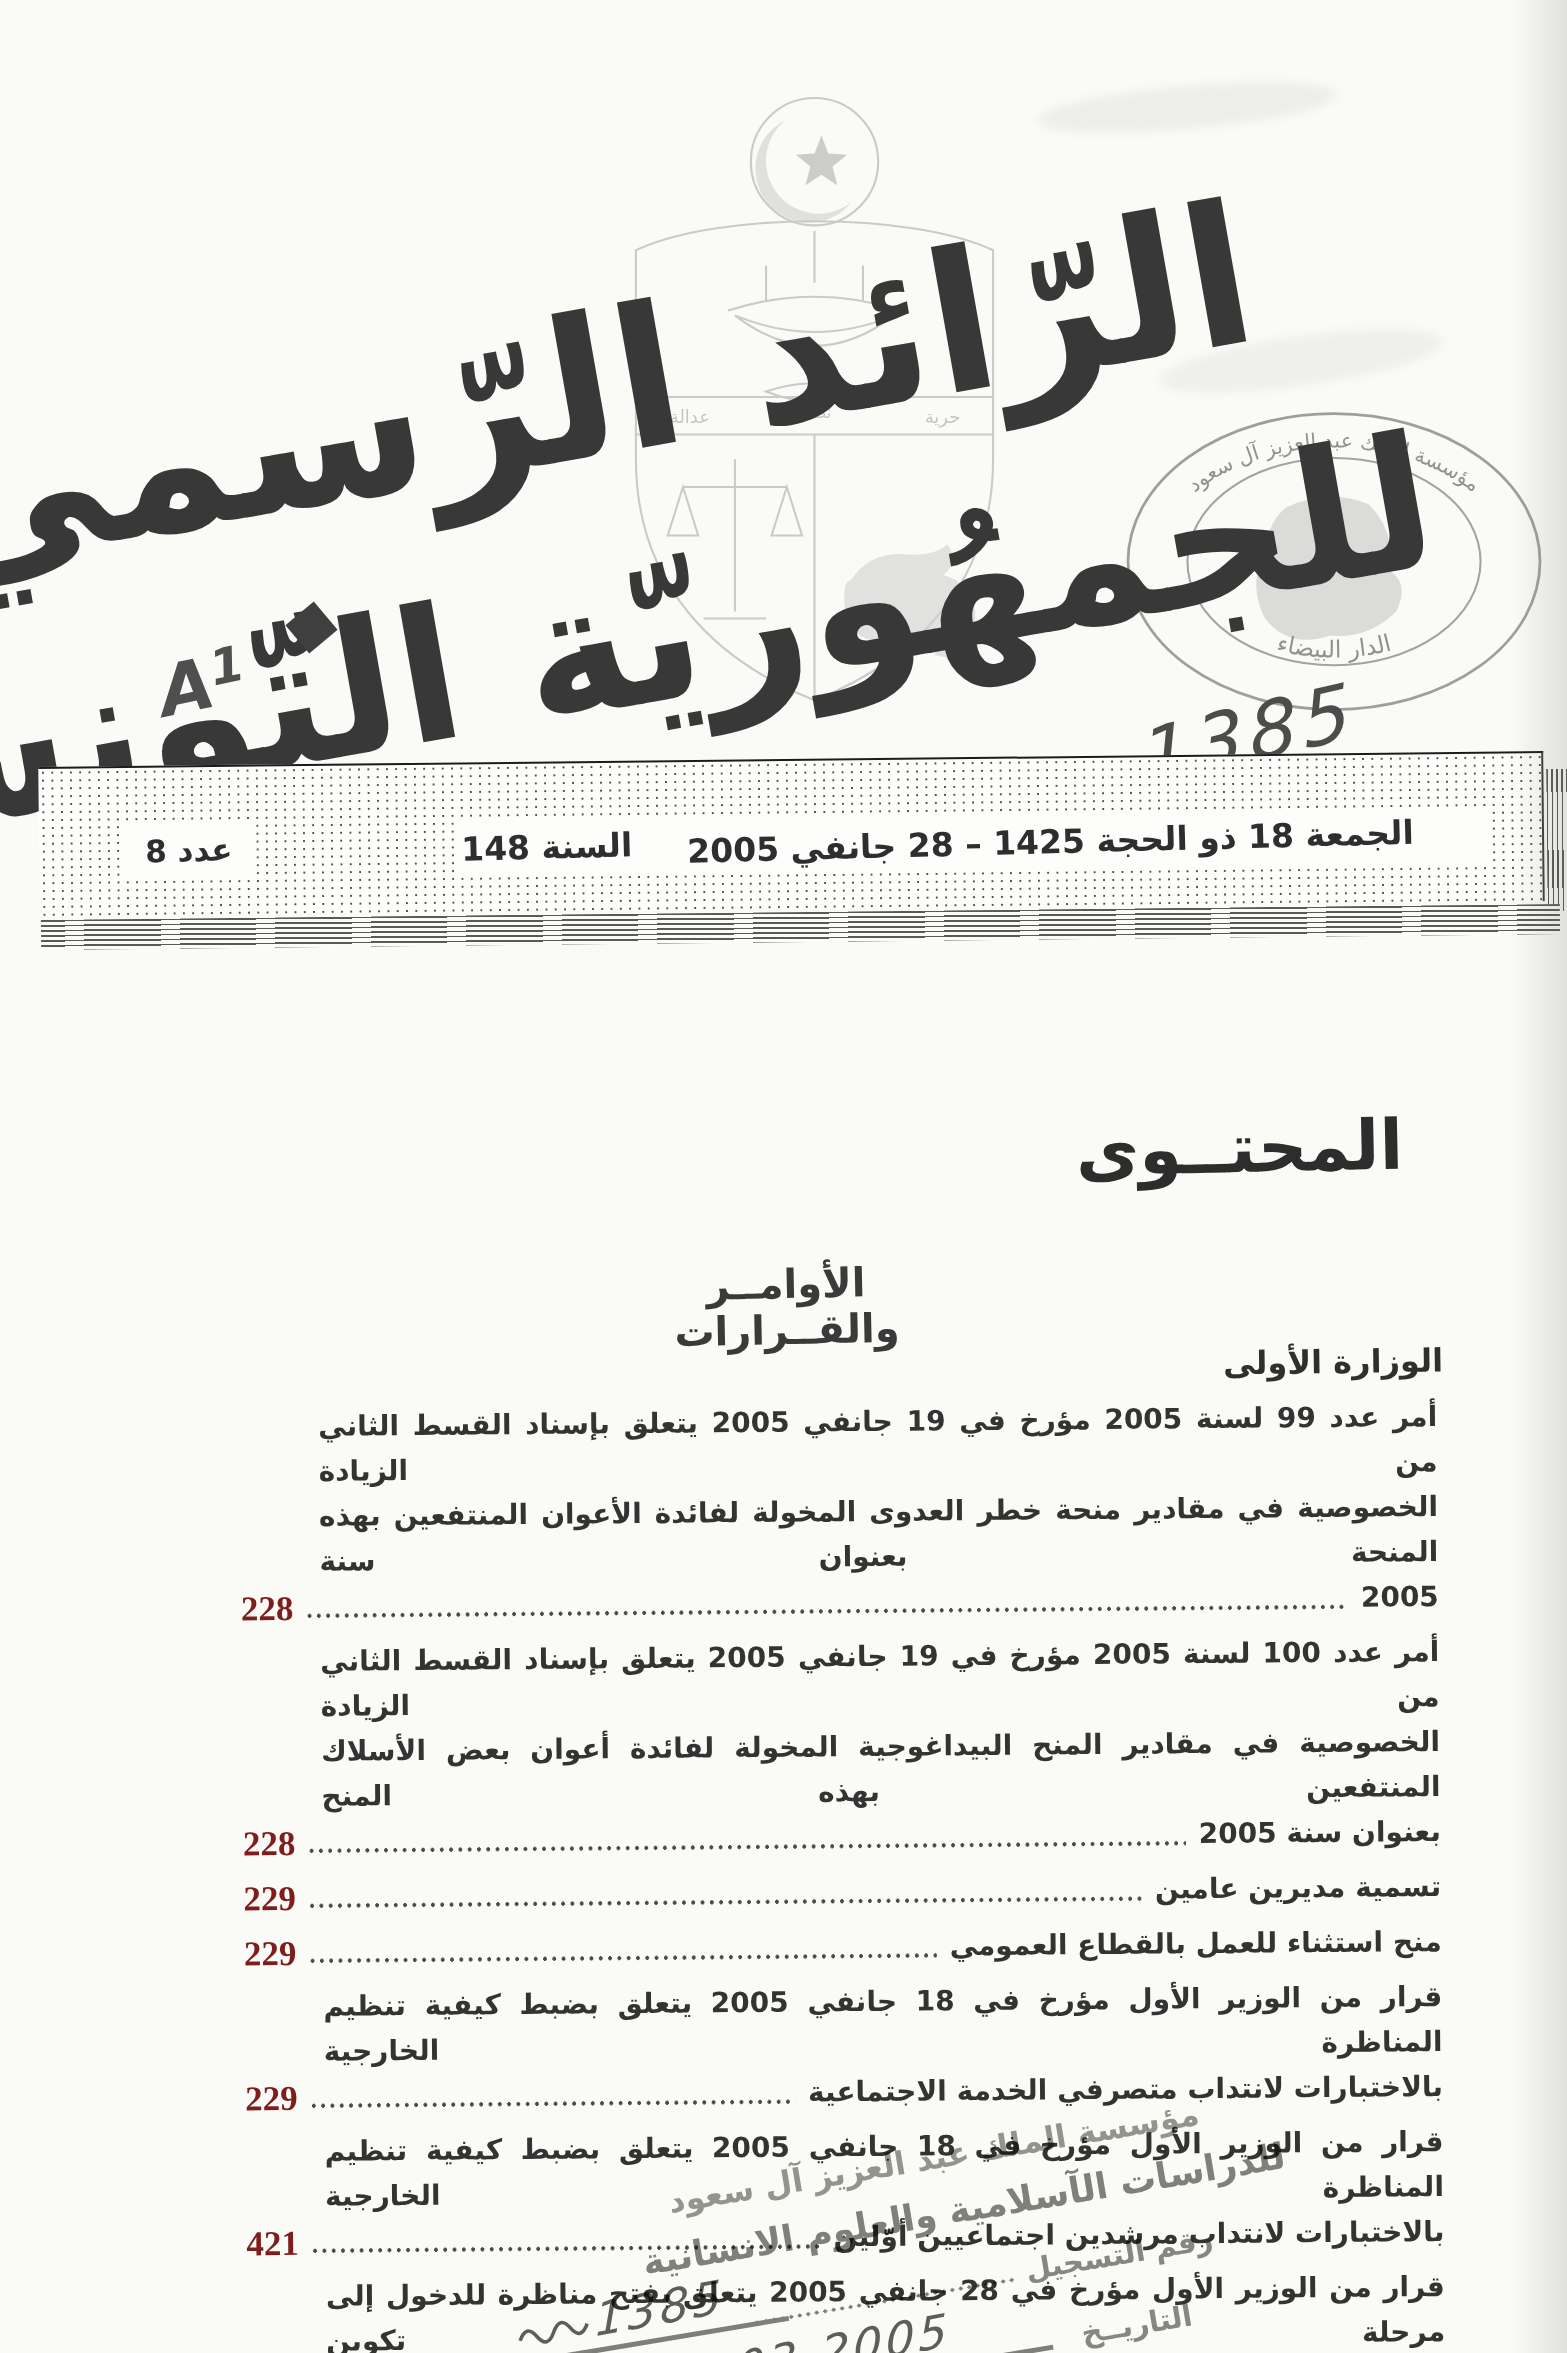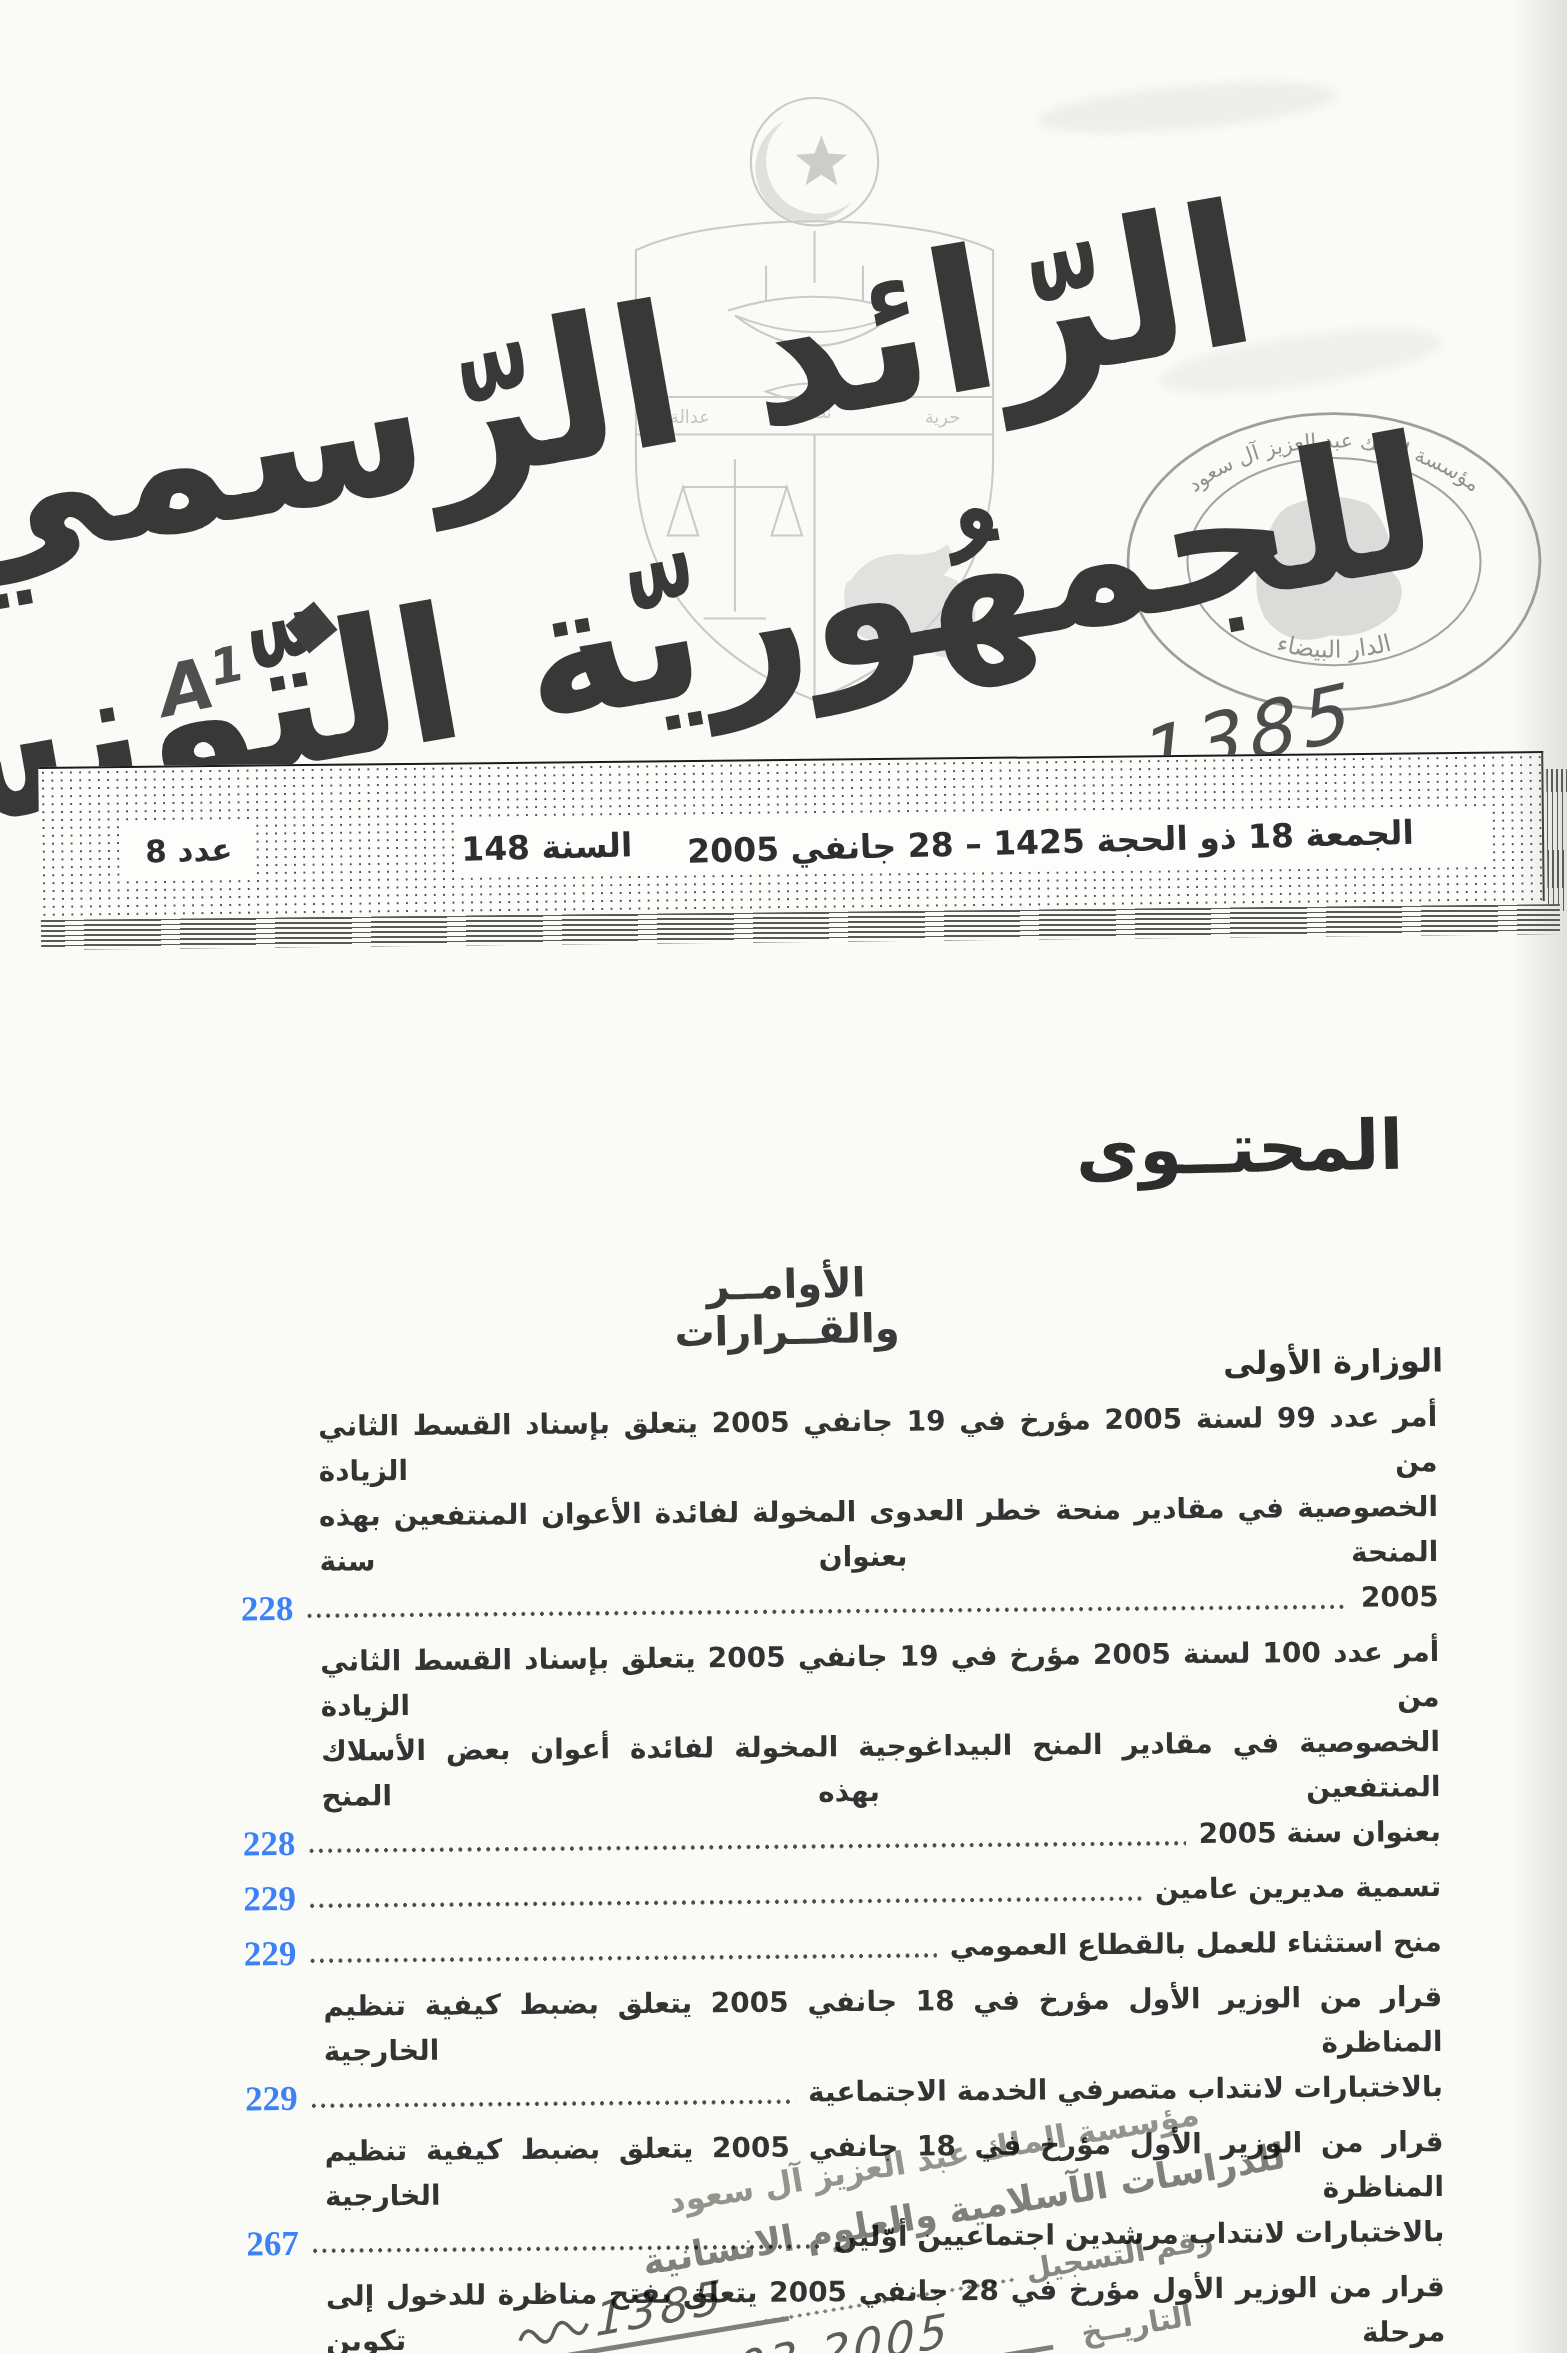--- a/index.html
+++ b/index.html
@@ -95,21 +95,21 @@
   }
   .toc-last{display:flex;direction:rtl;align-items:flex-end;line-height:45px;}
   .toc-tail{font-size:28px;font-weight:bold;color:#333;white-space:nowrap;}
   .toc-dots{
     flex:1;height:5.7px;margin:0 13px 10px 11.4px;
     background-image:radial-gradient(circle,#4a4a4a 1.7px,transparent 2.1px);
     background-size:9.3px 5.7px;background-repeat:repeat-x;background-position:left bottom;
   }
   .toc-page{
     font-family:"Liberation Serif",serif;font-size:35px;font-weight:bold;
-    color:#3b82f6;white-space:nowrap;line-height:40px;
+    color:#7f1d1d;white-space:nowrap;line-height:40px;
   }
   
   #reg-stamp{
     position:absolute;left:443px;top:2077px;width:858px;direction:rtl;
     transform:rotate(-9.5deg);transform-origin:100% 0;
     color:#8f8f8f;mix-blend-mode:multiply;
   }
   #reg-org1{font-size:32px;font-weight:bold;color:#979792;margin-left:0;margin-right:107px;letter-spacing:1.4px;white-space:nowrap;}
   #reg-org2{font-size:36px;font-weight:bold;color:#83837f;margin-top:15.7px;margin-right:29px;letter-spacing:0.7px;white-space:nowrap;}
   .reg-row{display:flex;direction:rtl;align-items:flex-end;margin-top:24px;}
@@ -240,21 +240,21 @@
       <span class="toc-dots" data-name="dotted-leader"></span>
       <span class="toc-page" data-name="page-number">229</span>
     </div>
   </div>
 
   <div class="toc-entry" data-name="toc-entry-senior-social-counselors">
     <div class="toc-line" data-name="toc-entry-text">قرار من الوزير الأول مؤرخ في 18 جانفي 2005 يتعلق بضبط كيفية تنظيم المناظرة الخارجية</div>
     <div class="toc-last">
       <span class="toc-tail" data-name="toc-entry-text">بالاختبارات لانتداب مرشدين اجتماعيين أوّلين</span>
       <span class="toc-dots" data-name="dotted-leader"></span>
-      <span class="toc-page" data-name="page-number">267</span>
+      <span class="toc-page" data-name="page-number">421</span>
     </div>
   </div>
 
   <div class="toc-entry" data-name="toc-entry-middle-cadres-a2">
     <div class="toc-line" data-name="toc-entry-text">قرار من الوزير الأول مؤرخ في 28 جانفي 2005 يتعلق بفتح مناظرة للدخول إلى مرحلة تكوين</div>
 
   </div>
 
 </div>
 

